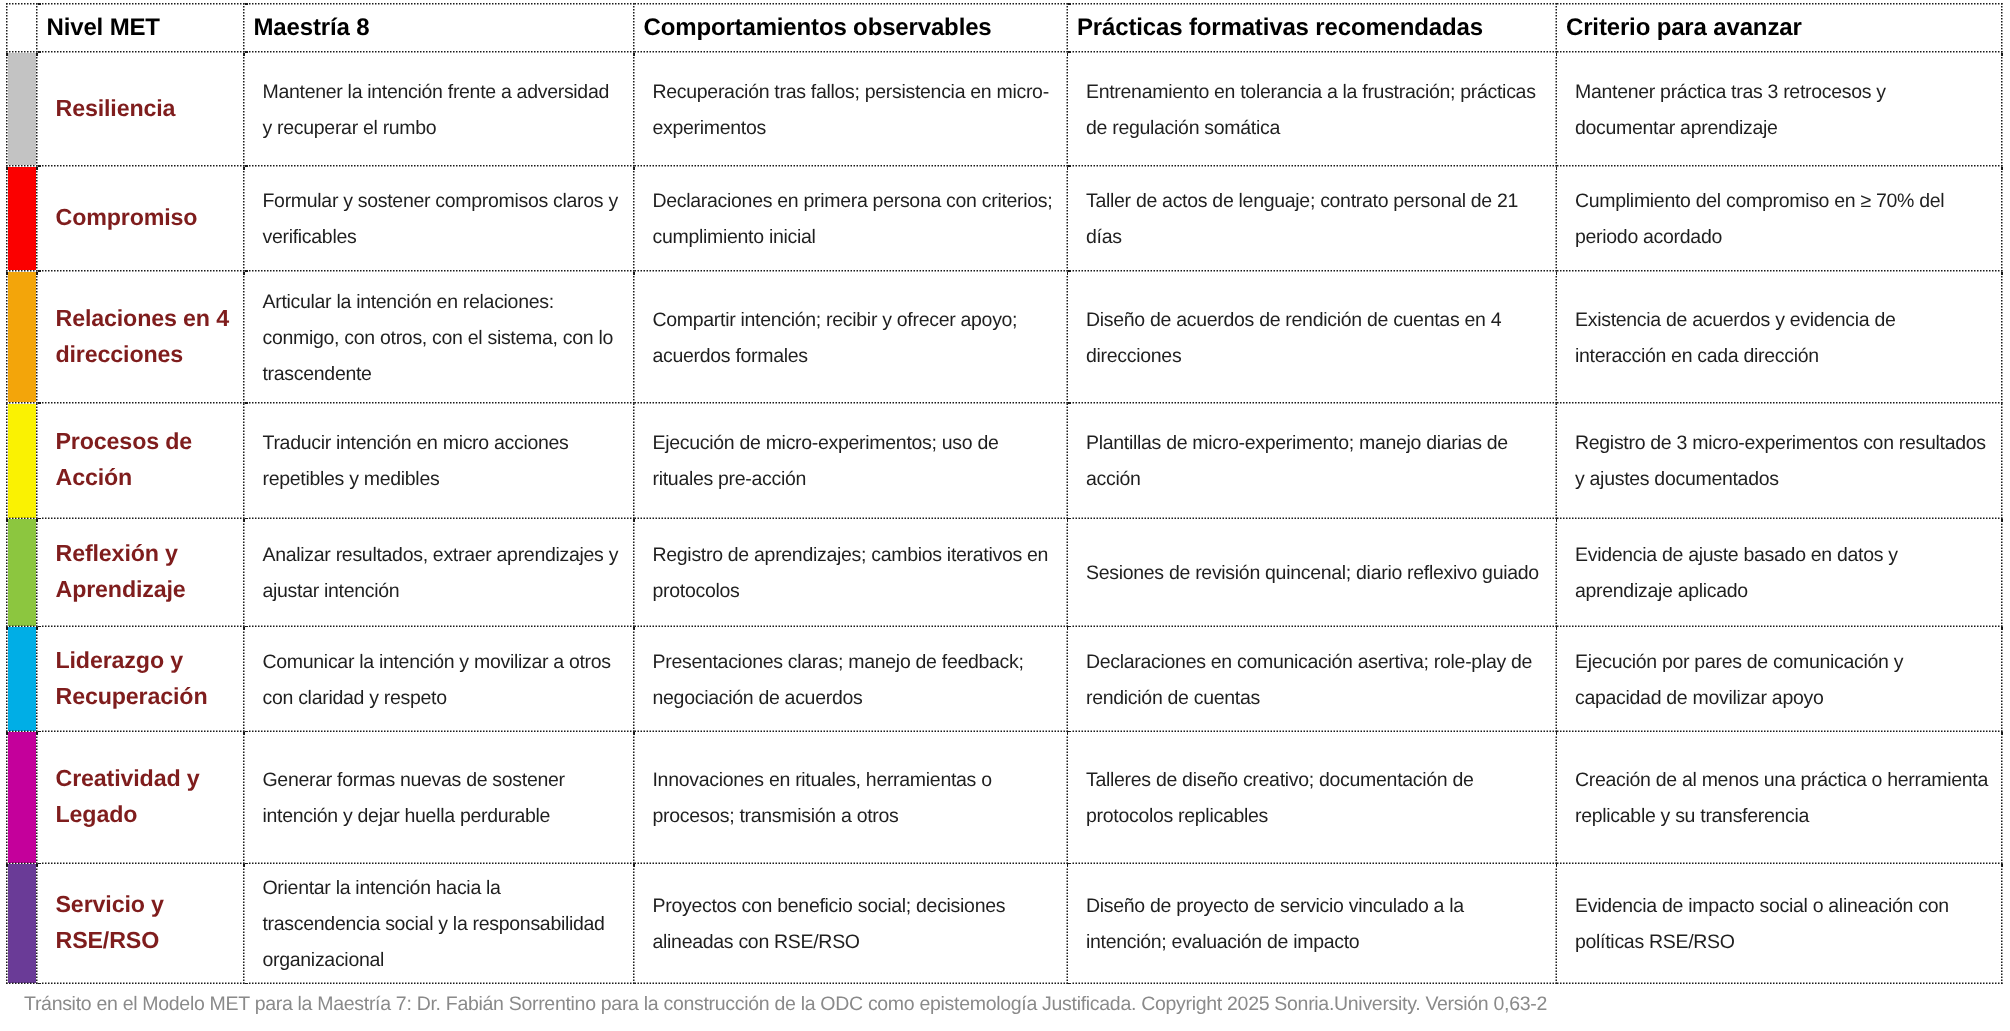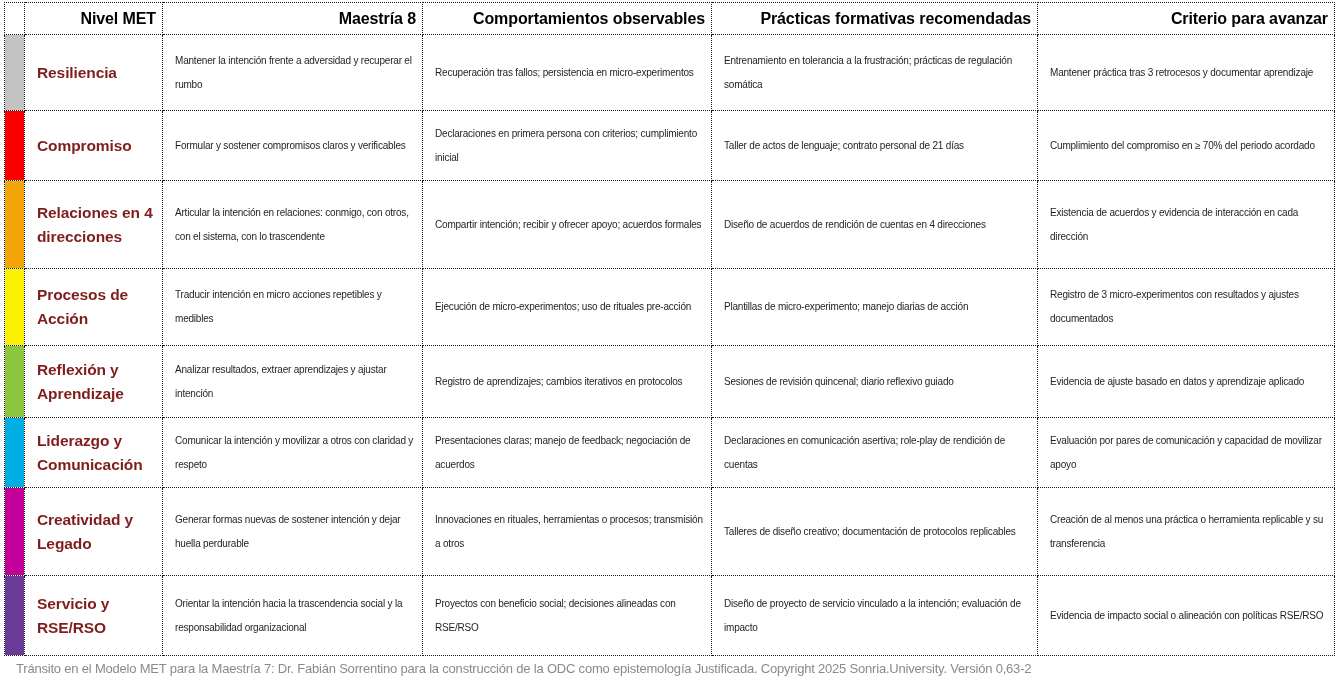--- a/index.html
+++ b/index.html
@@ -29,37 +29,37 @@
     overflow: hidden;
   }
   th.corner {
     border: none;
     background: #ffffff;
   }
   th.colhead {
     font-size: 16px;
     font-weight: bold;
     color: #000000;
-    text-align: right;
+    text-align: left;
     padding: 4px 6px;
     letter-spacing: -0.1px;
   }
   td.colorbar {
     padding: 0;
   }
   td.level {
     font-size: 15.5px;
     font-weight: bold;
     color: #7f1d1d;
     padding: 2px 6px 2px 12px;
     line-height: 24px;
     letter-spacing: -0.1px;
   }
   td.cell {
-    font-size: 10px;
+    font-size: 13px;
     color: #1f1f1f;
     padding: 2px 8px 2px 12px;
     line-height: 24px;
     letter-spacing: -0.2px;
   }
   .footer {
     margin-top: 5px;
     padding-left: 12px;
     font-size: 13px;
     color: #8a8a8a;
@@ -126,25 +126,25 @@
       <tr style="height:72px">
         <td class="colorbar" style="background-color: rgb(140, 198, 63);"></td>
         <td class="level">Reflexión y Aprendizaje</td>
         <td class="cell">Analizar resultados, extraer aprendizajes y ajustar intención</td>
         <td class="cell">Registro de aprendizajes; cambios iterativos en protocolos</td>
         <td class="cell">Sesiones de revisión quincenal; diario reflexivo guiado</td>
         <td class="cell">Evidencia de ajuste basado en datos y aprendizaje aplicado</td>
       </tr>
       <tr style="height:70px">
         <td class="colorbar" style="background-color: rgb(0, 174, 230);"></td>
-        <td class="level">Liderazgo y Comunicación</td>
+        <td class="level">Liderazgo y Recuperación</td>
         <td class="cell">Comunicar la intención y movilizar a otros con claridad y respeto</td>
         <td class="cell">Presentaciones claras; manejo de feedback; negociación de acuerdos</td>
         <td class="cell">Declaraciones en comunicación asertiva; role-play de rendición de cuentas</td>
-        <td class="cell">Evaluación por pares de comunicación y capacidad de movilizar apoyo</td>
+        <td class="cell">Ejecución por pares de comunicación y capacidad de movilizar apoyo</td>
       </tr>
       <tr style="height:88px">
         <td class="colorbar" style="background-color: rgb(196, 0, 155);"></td>
         <td class="level">Creatividad y Legado</td>
         <td class="cell">Generar formas nuevas de sostener intención y dejar huella perdurable</td>
         <td class="cell">Innovaciones en rituales, herramientas o procesos; transmisión a otros</td>
         <td class="cell">Talleres de diseño creativo; documentación de protocolos replicables</td>
         <td class="cell">Creación de al menos una práctica o herramienta replicable y su transferencia</td>
       </tr>
       <tr style="height:80px">

